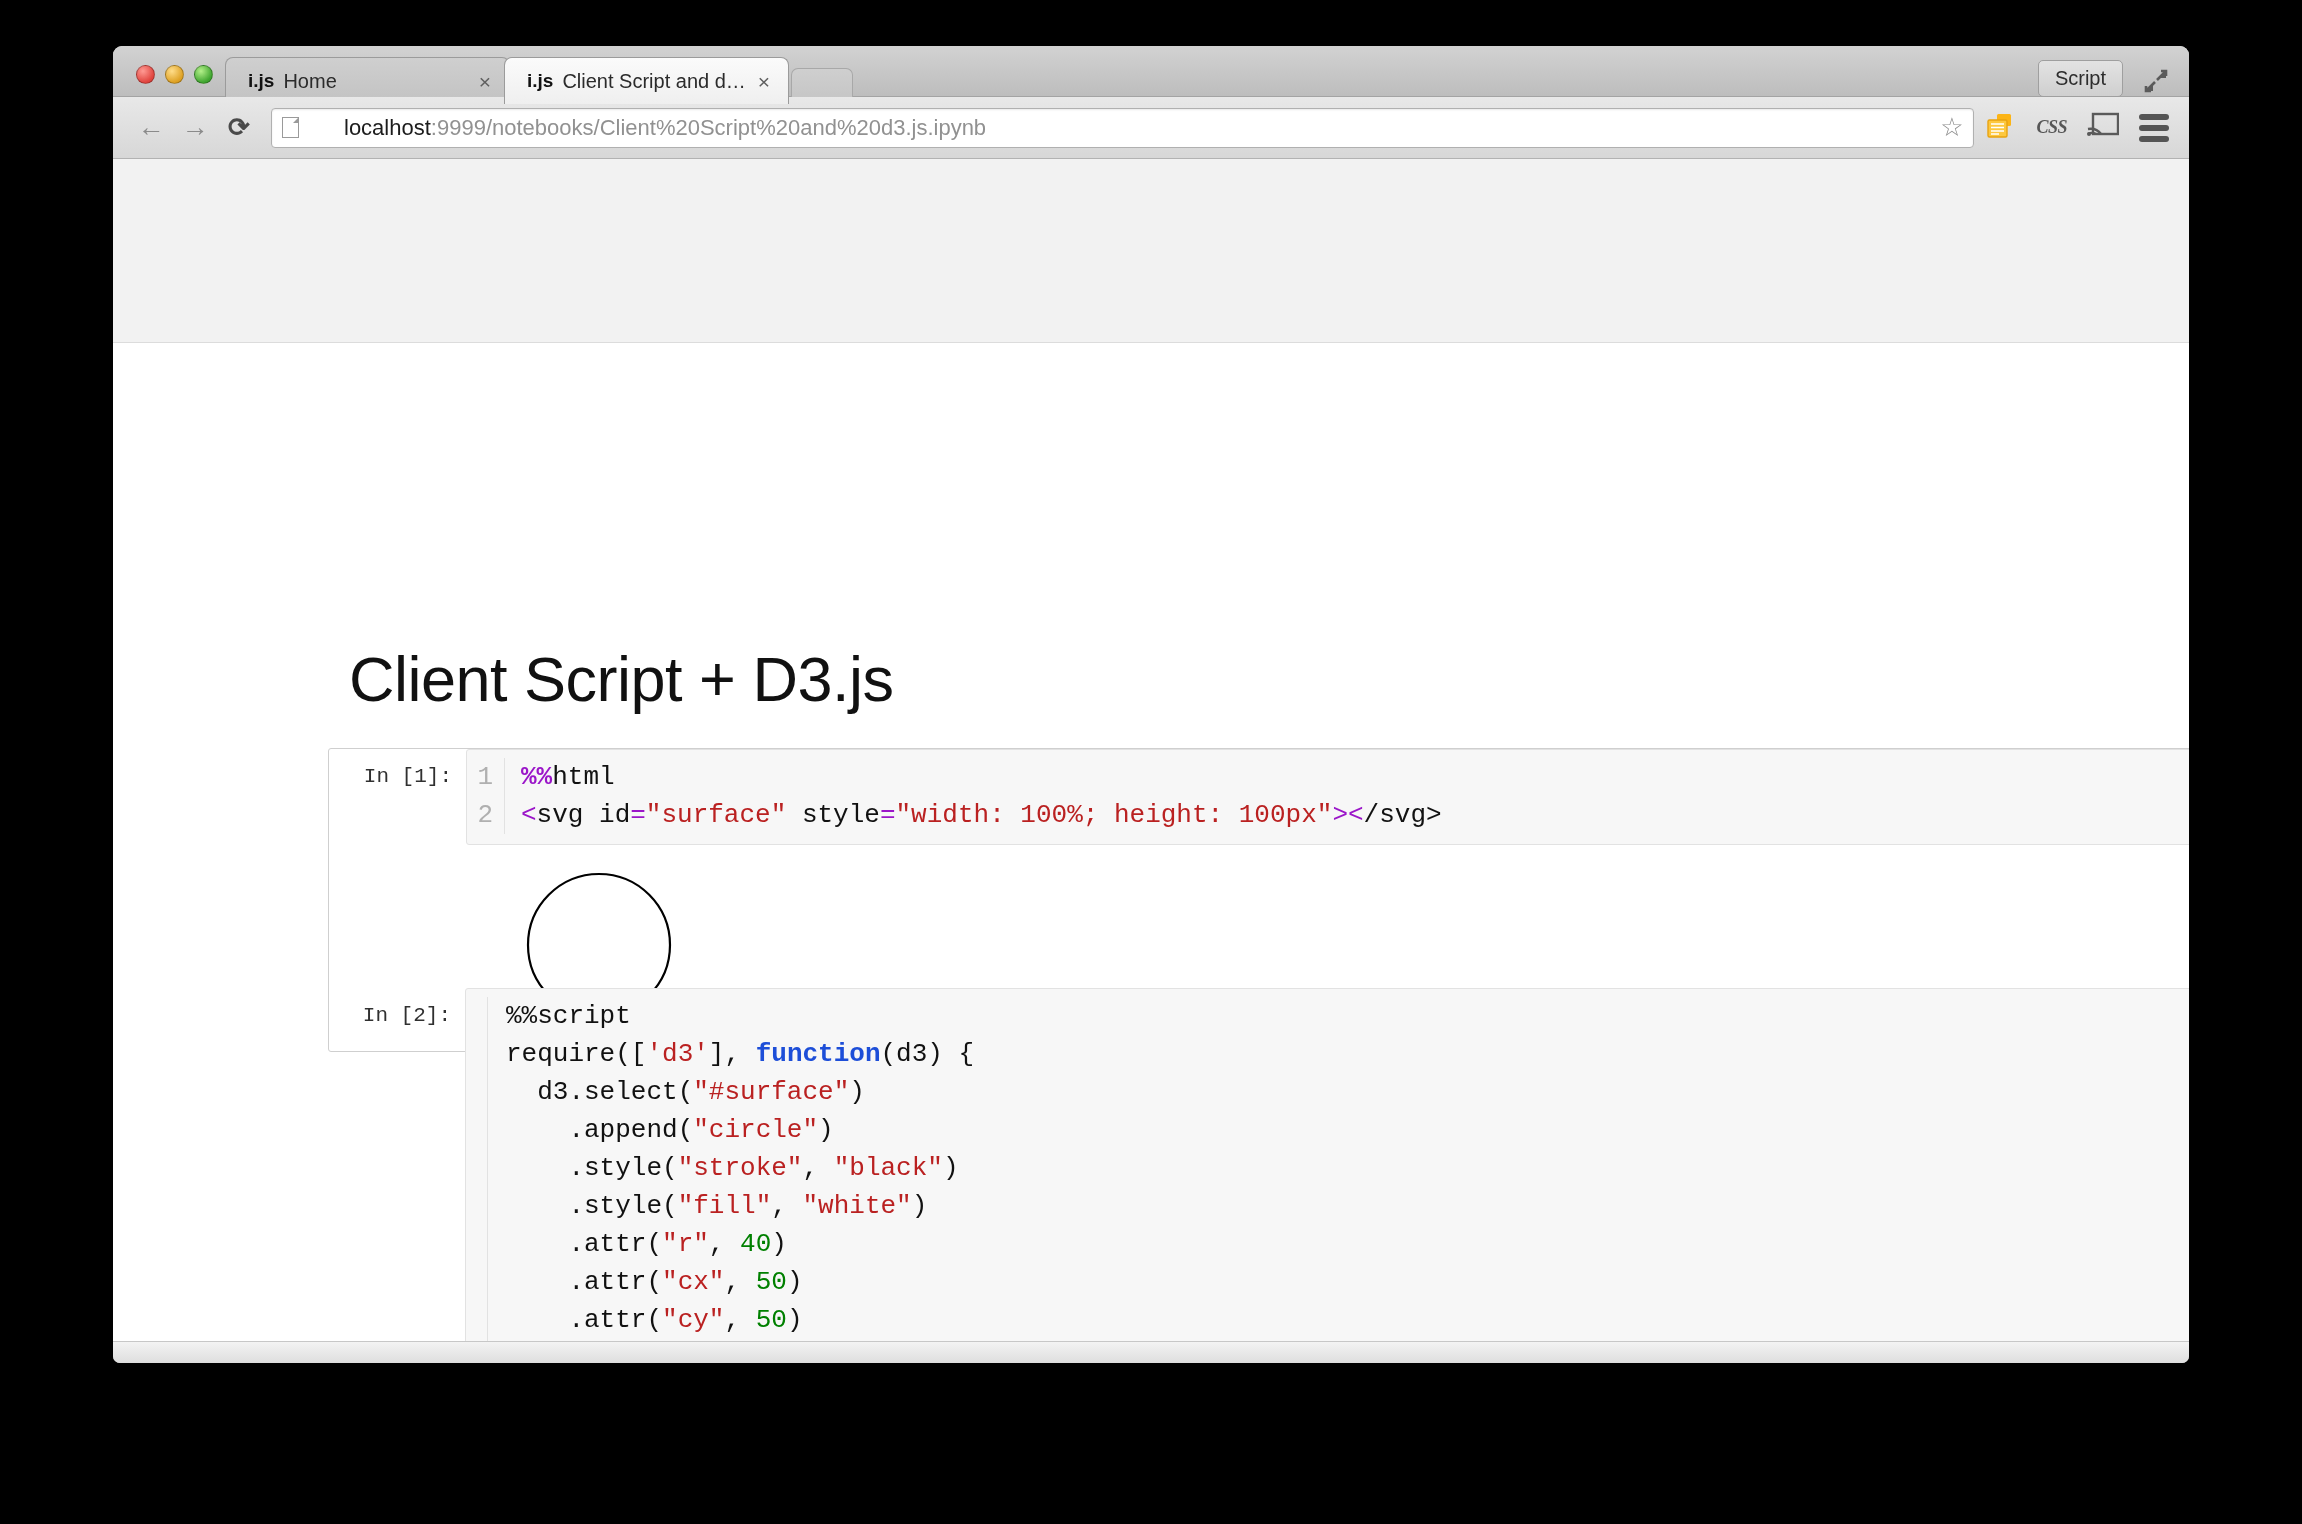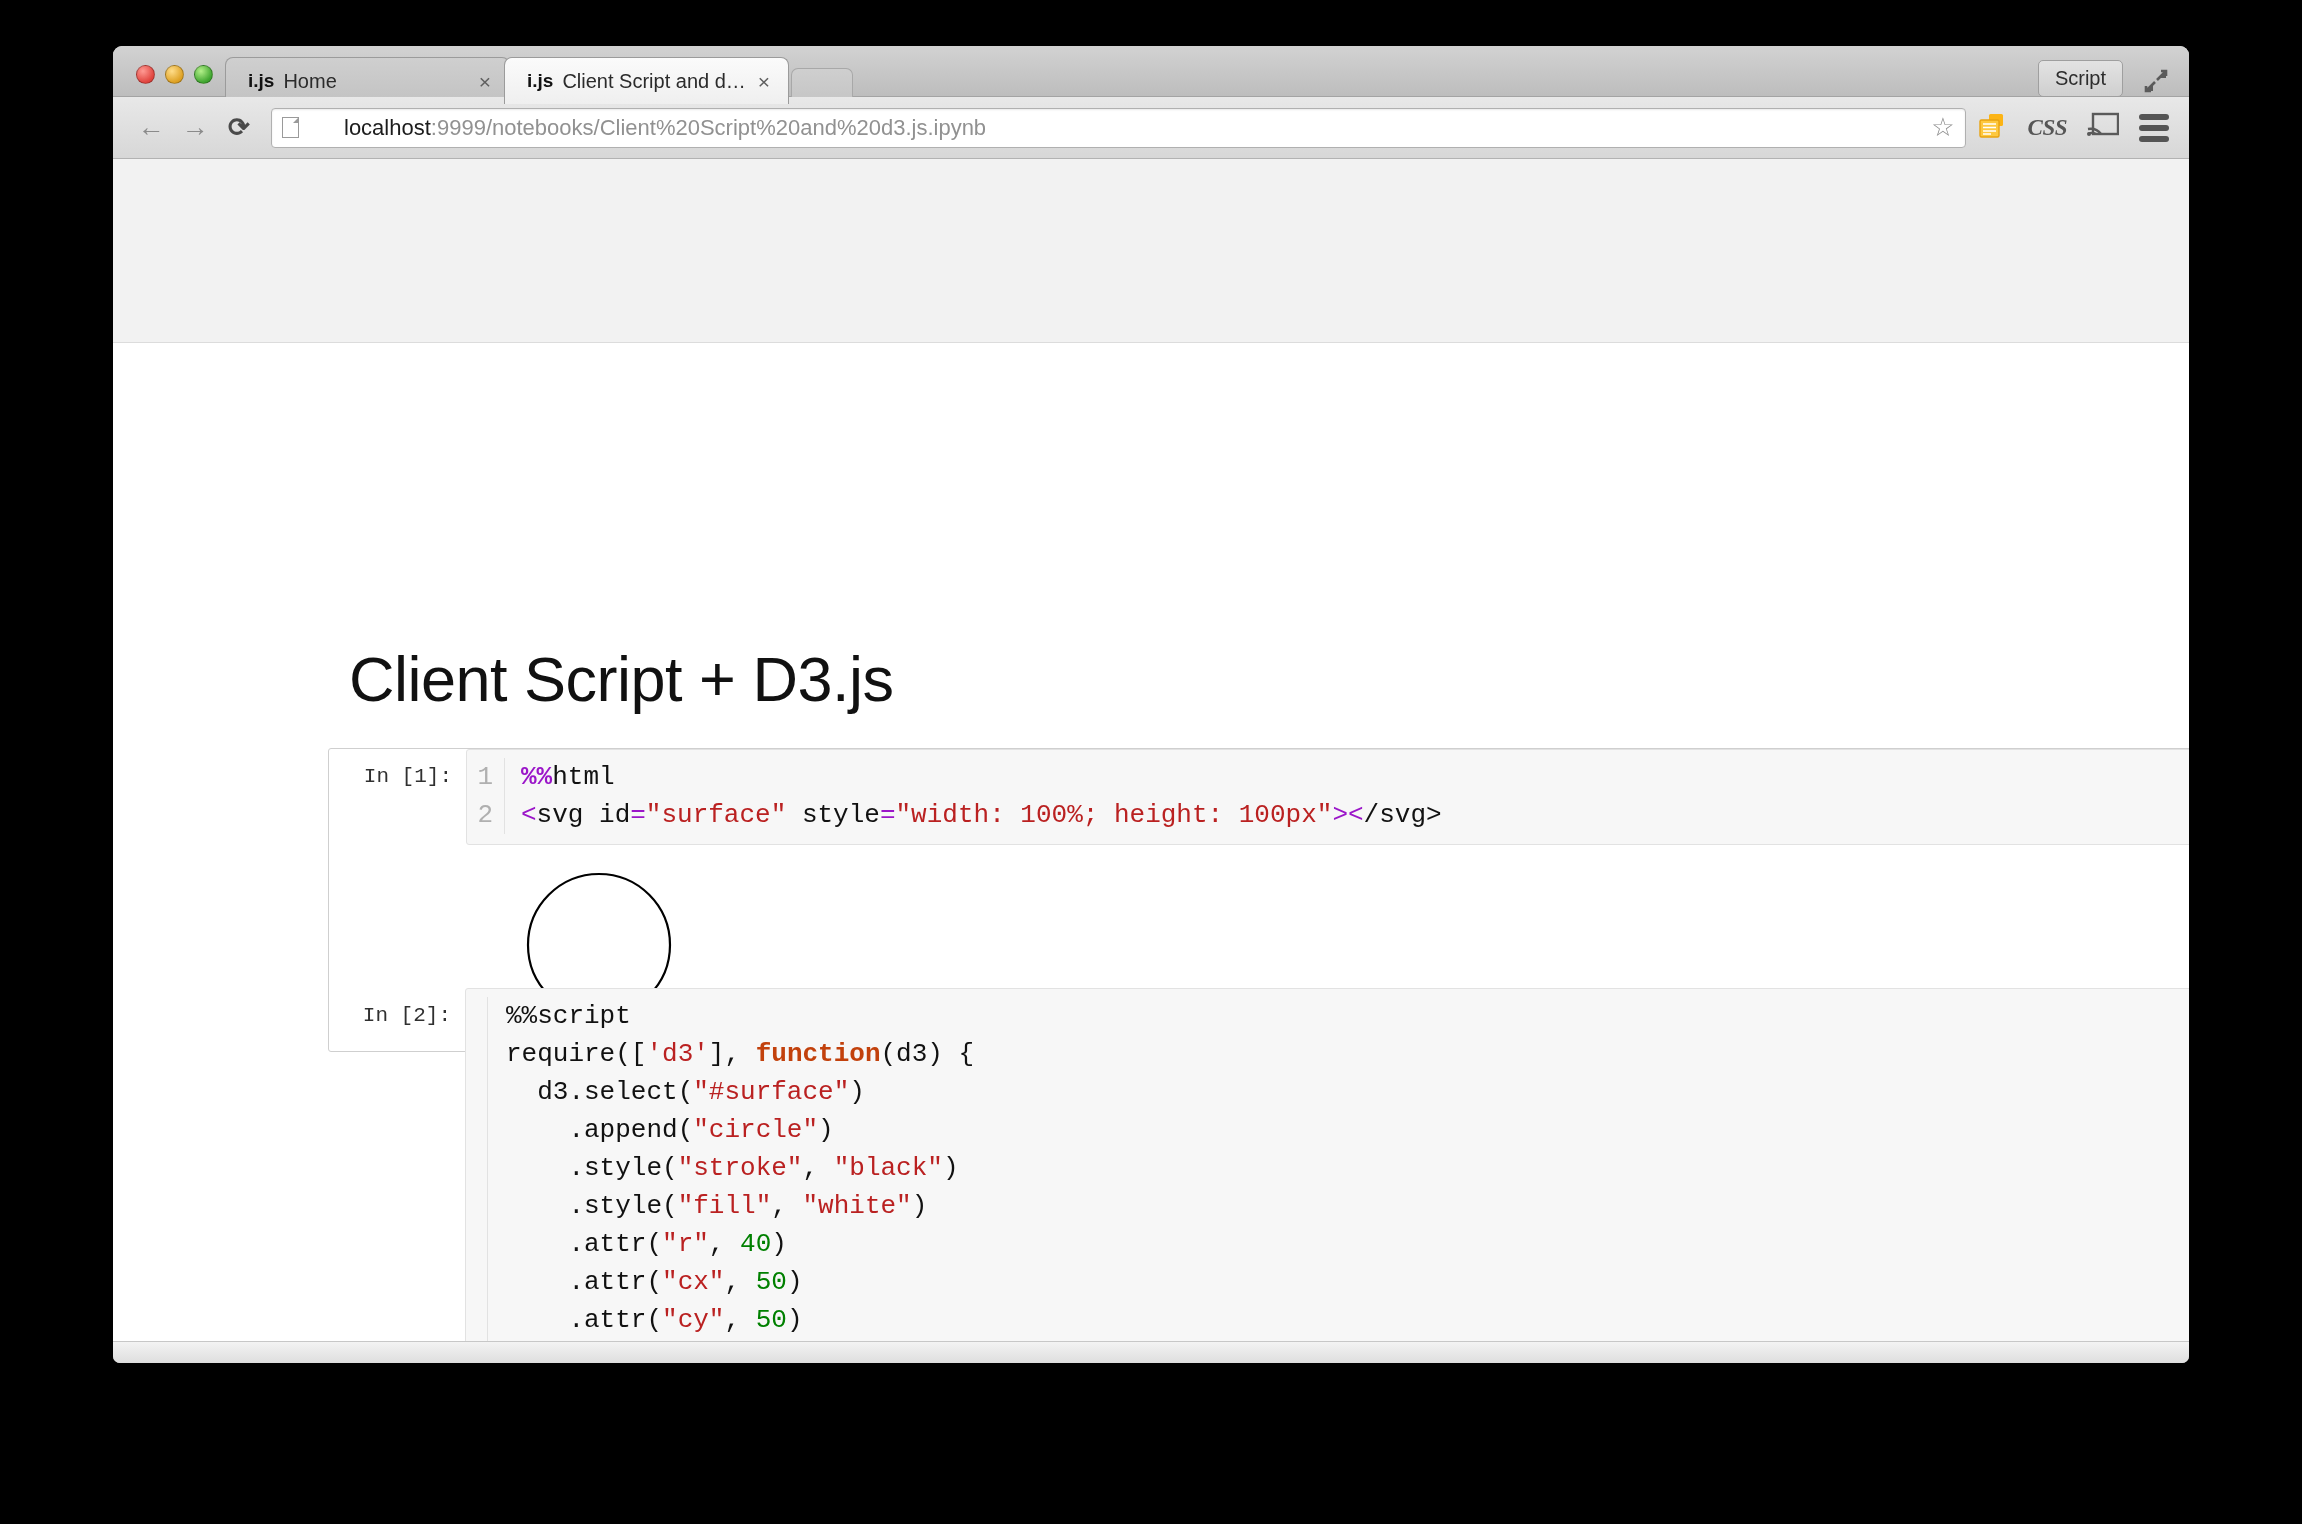--- a/index.html
+++ b/index.html
@@ -123,21 +123,21 @@
   .page-doc-icon:after{
     content:""; position:absolute; right:-1px; top:-1px;
     border-width: 0 0 6px 6px; border-style: solid;
     border-color: transparent transparent #9a9a9a transparent;
   }
   .url-text { font-size: 22px; color: #919191; white-space: nowrap; font-family: "Liberation Sans", sans-serif; }
   .url-text .url-host { color: #1c1c1c; }
   .star-icon { margin-left: auto; color: #8d8d8d; font-size: 26px; }
 
   .ext-icons { display: flex; align-items: center; gap: 20px; padding-right: 4px; }
-  .ext-css { font-family: "Liberation Serif", serif; font-weight: bold; font-style: italic; font-size: 23px; color: #565656; letter-spacing: -0.5px;}
+  .ext-css { font-family: "Liberation Serif", serif; font-weight: bold; font-style: italic; font-size: 18px; color: #565656; letter-spacing: -0.5px;}
   .hamburger { display: flex; flex-direction: column; gap: 5px; }
   .hamburger span { display: block; width: 30px; height: 6px; border-radius: 3px; background: #555; }
 
   
   .page {
     position: relative;
     height: calc(100% - 121px);
     background: #ffffff;
     overflow: hidden;
   }
@@ -266,21 +266,21 @@
     font-family: "Liberation Mono", monospace;
     font-size: 26px; line-height: 38px;
     color: #111;
     white-space: pre;
   }
   .code.noline { padding-left: 18px; }
 
   .tok-magic   { color: #9b16c9; font-weight: bold; }
   .tok-punct   { color: #9b16c9; }
   .tok-str     { color: #ba2121; }
-  .tok-kw      { color: #c2410c; font-weight: bold; }
+  .tok-kw      { color: #1d4ed8; font-weight: bold; }
   .tok-num     { color: #008000; }
   .tok-plain   { color: #111; }
 
   .output-area {
     display: flex;
     padding: 0;
     min-height: 206px;
   }
   .output-body { flex: 1; padding: 14px 0 16px 12px; }
 

